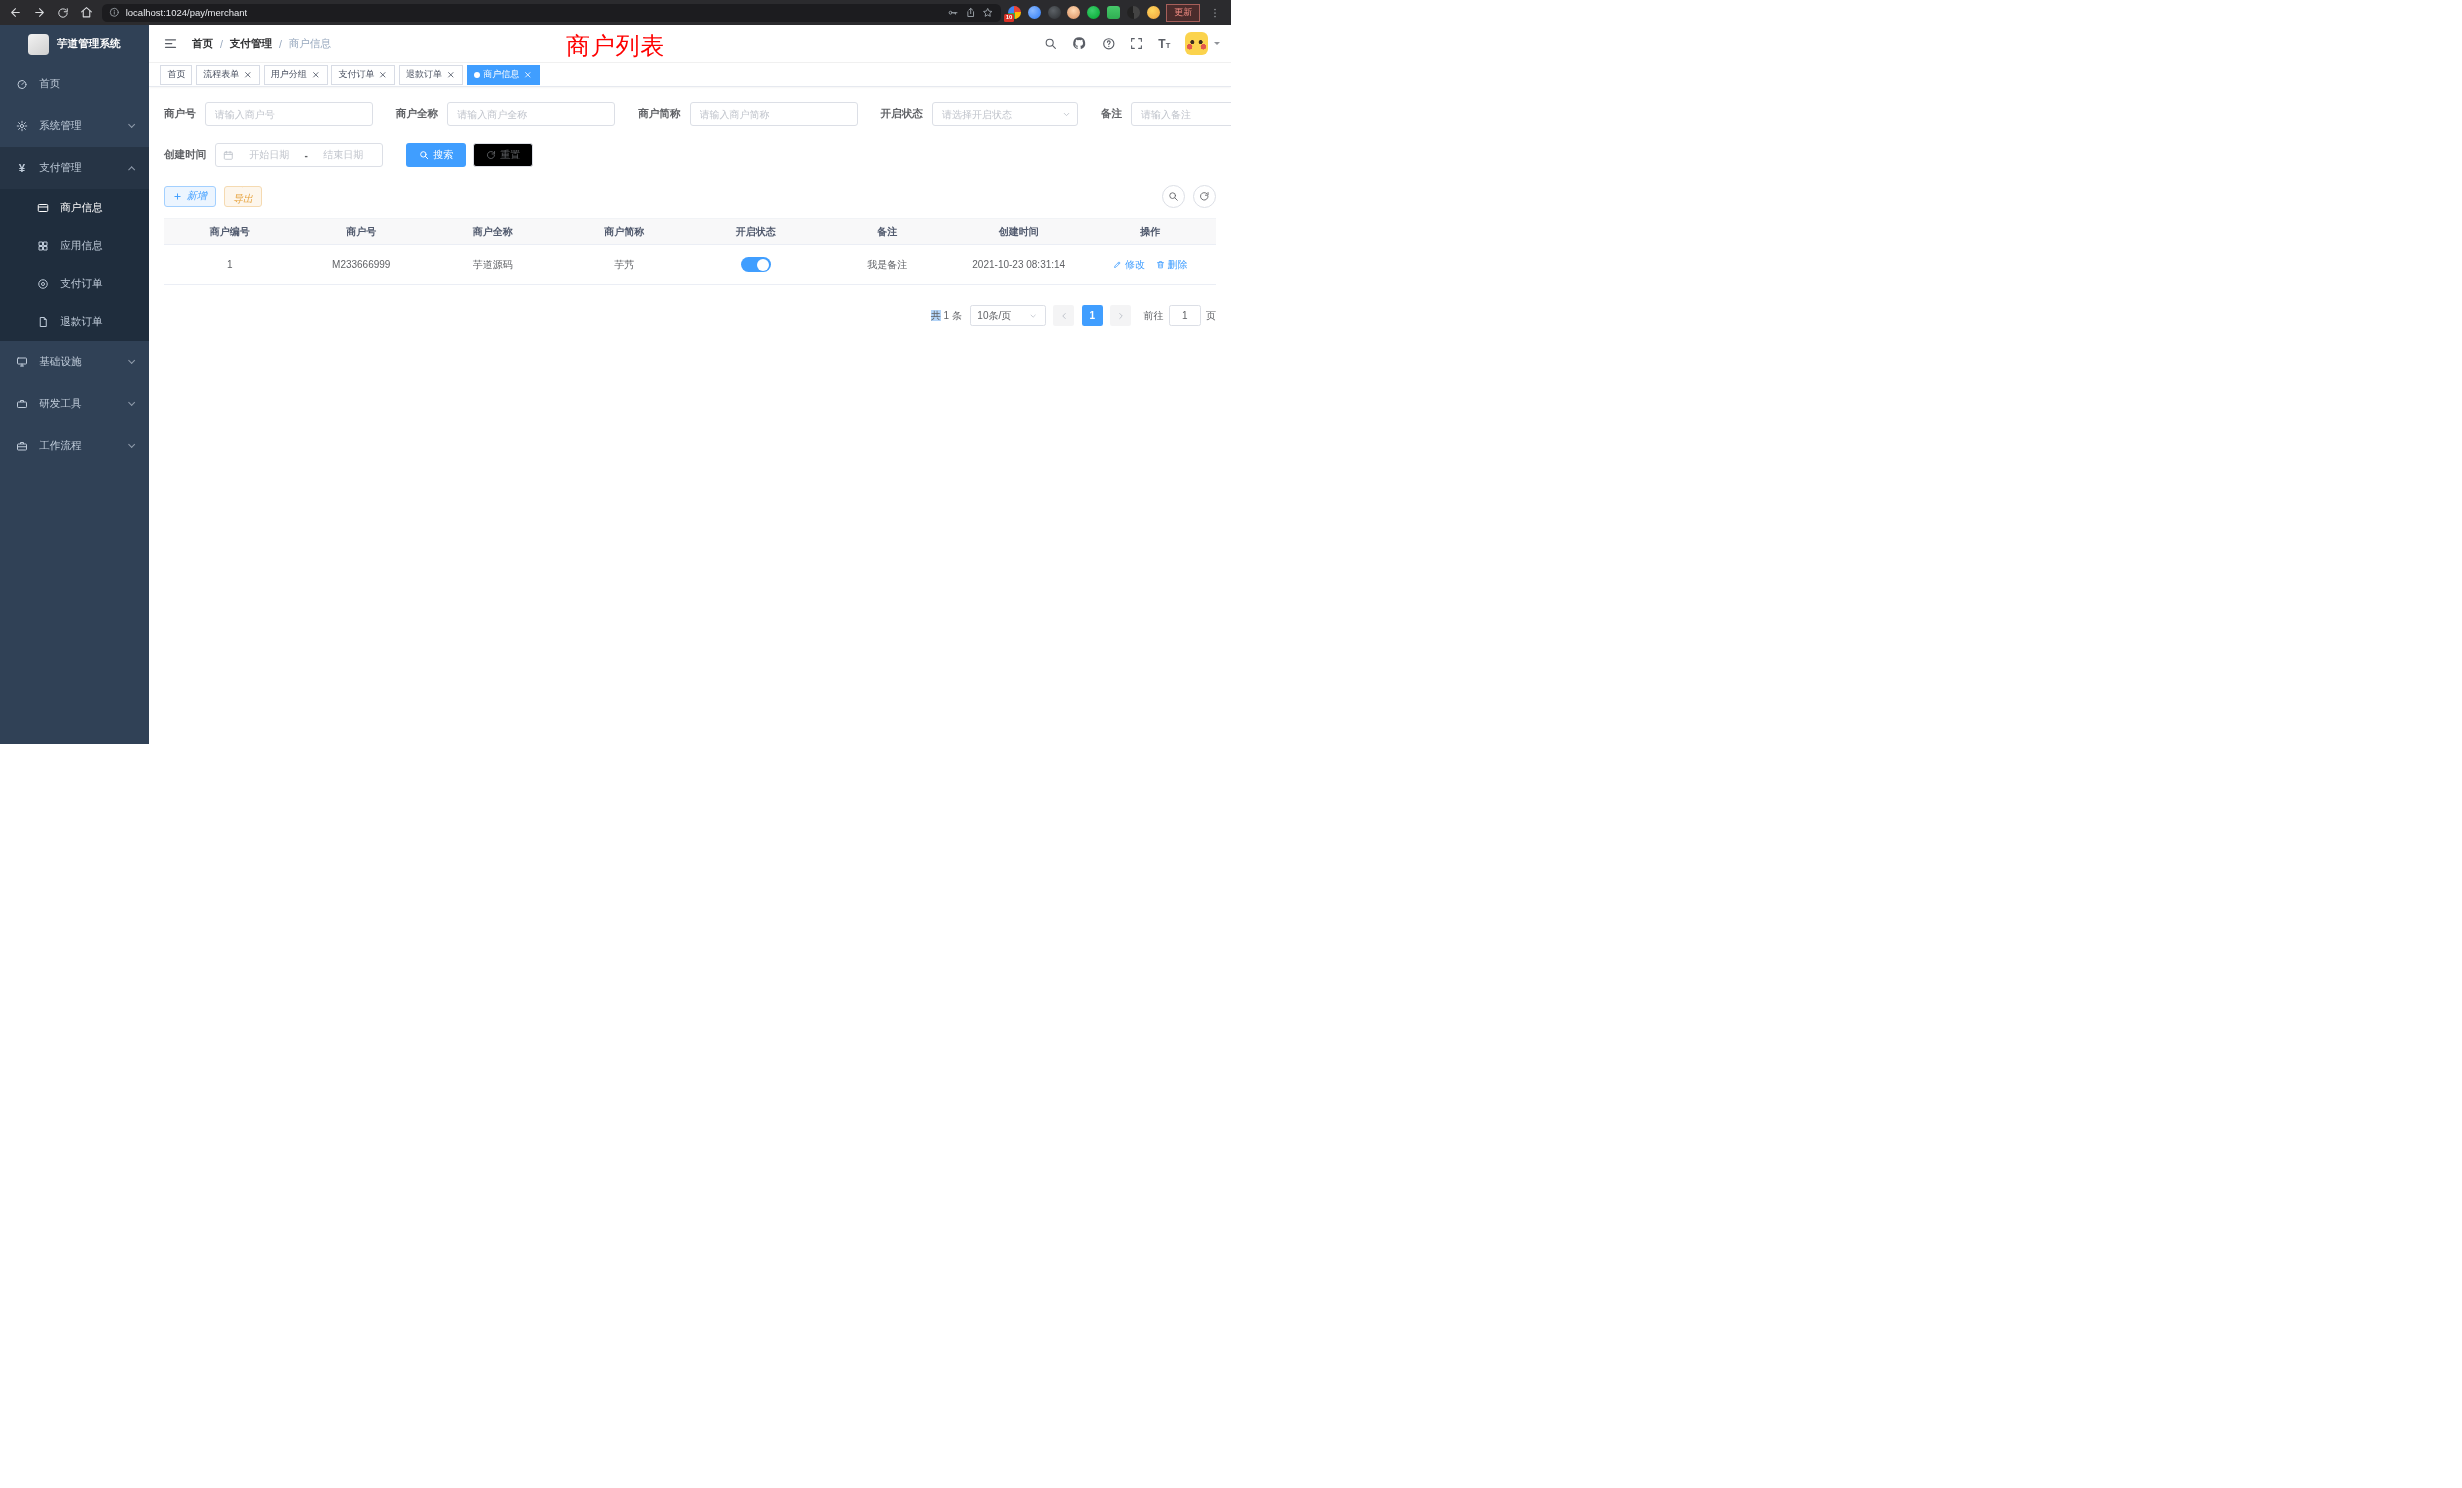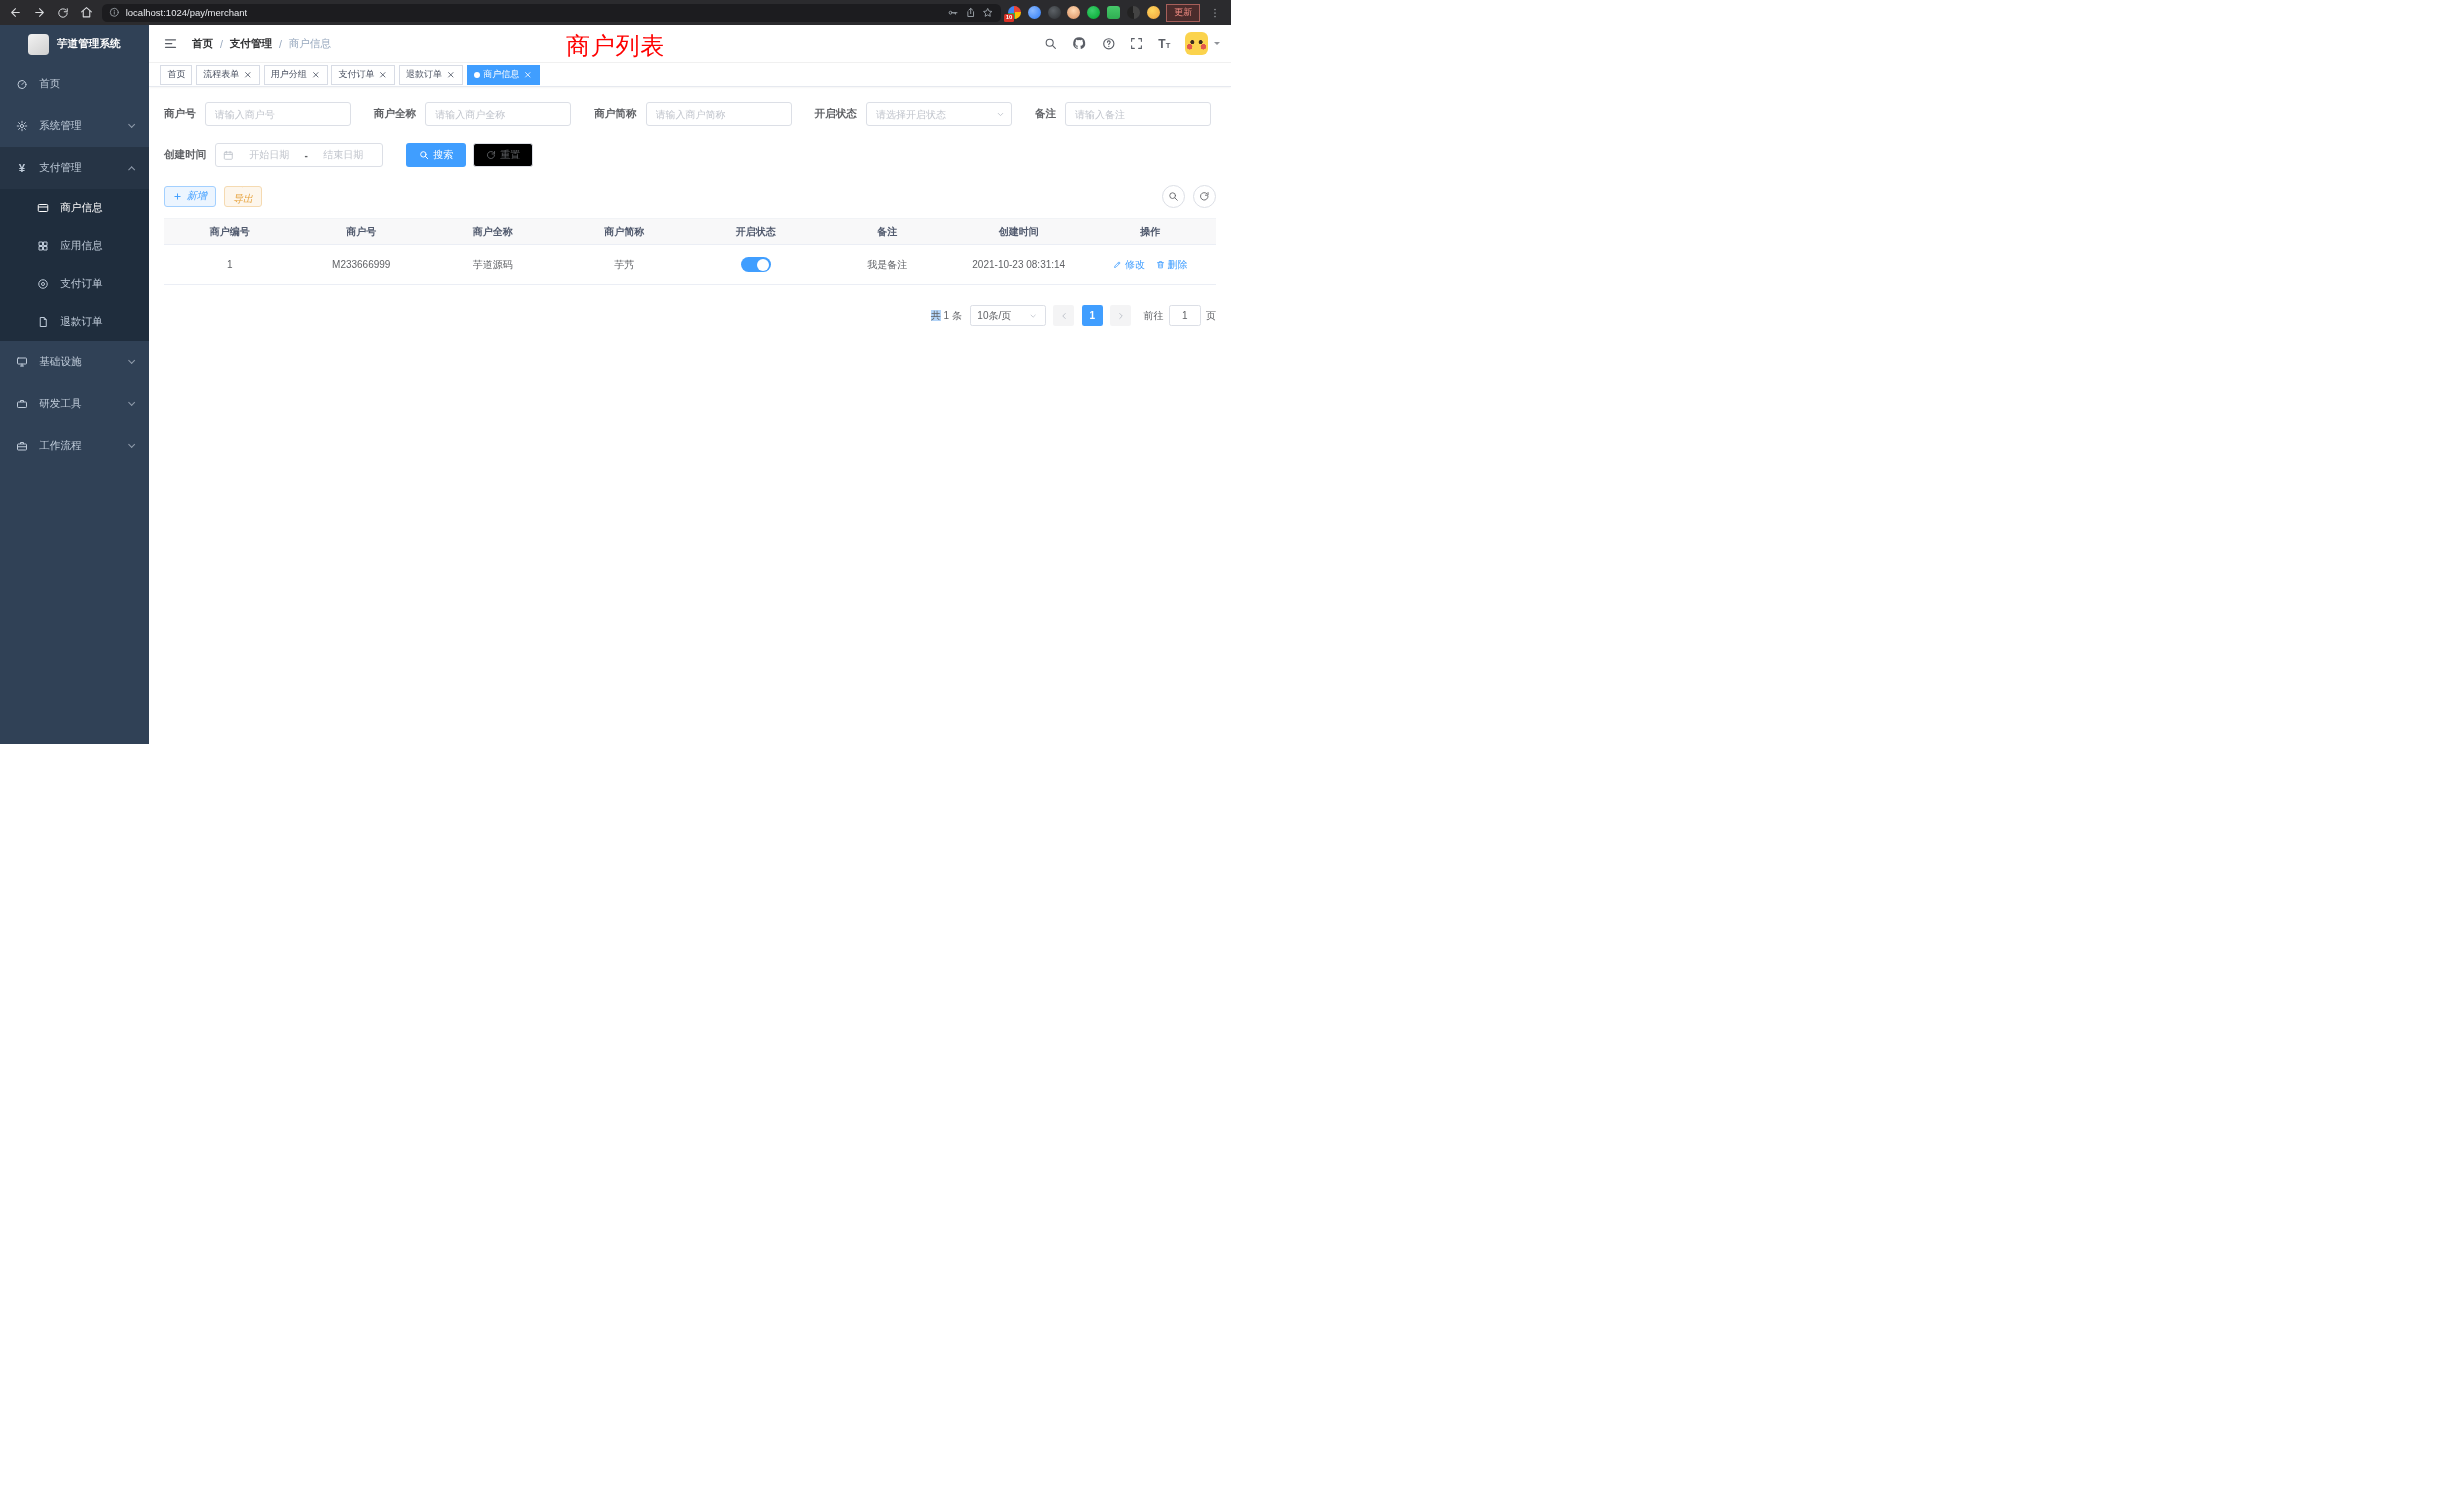--- a/index.html
+++ b/index.html
@@ -71,21 +71,21 @@
     background:#fff; color:#495060; font-size:9px; cursor:pointer; white-space:nowrap; }
   .tag .tclose { display:flex; align-items:center; justify-content:center; width:10px; height:10px; border-radius:50%; color:inherit; }
   .tag.active { background:#409EFF; border-color:#409EFF; color:#fff; }
   .tag .dot { width:6px; height:6px; border-radius:50%; background:#fff; }
 
   
   .content { padding:15px 15px 0; }
   .filter-row { display:flex; align-items:center; margin-bottom:17.4px; }
   .f-item { display:flex; align-items:center; margin-right:23px; }
   .f-label { font-size:10.6px; color:#606266; font-weight:700; margin-right:9px; white-space:nowrap; }
-  .el-input { height:24px; width:146px; border:0.8px solid #dcdfe6; border-radius:3px; padding:0 9px;
+  .el-input { height:24px; width:168px; border:0.8px solid #dcdfe6; border-radius:3px; padding:0 9px;
     font-size:10px; color:#606266; outline:none; background:#fff; font-family:inherit; }
   .el-input::placeholder { color:#c0c4cc; }
   .select-wrap { position:relative; width:146px; }
   .select-wrap .el-input { width:100%; padding-right:21px; cursor:pointer; }
   .sel-arrow { position:absolute; right:6.8px; top:7.6px; color:#c0c4cc; pointer-events:none; }
   .date-range { width:168px; height:24px; border:0.8px solid #dcdfe6; border-radius:3px; display:flex;
     align-items:center; padding:0 6.8px; gap:3px; background:#fff; cursor:pointer; }
   .dr-ic { color:#c0c4cc; flex:0 0 auto; }
   .dr-ph { color:#c0c4cc; font-size:10px; flex:1; text-align:center; white-space:nowrap; }
   .dr-sep { color:#606266; font-size:10px; font-weight:700; }

